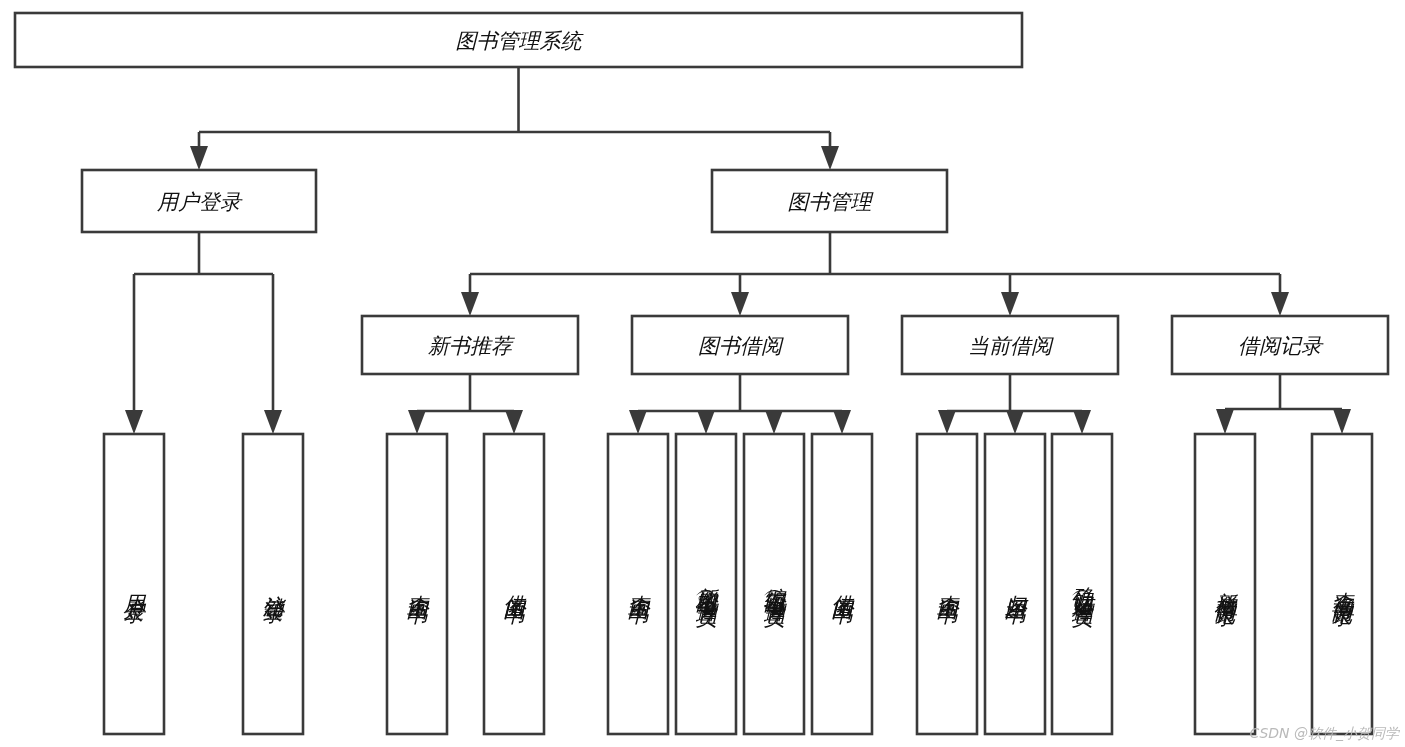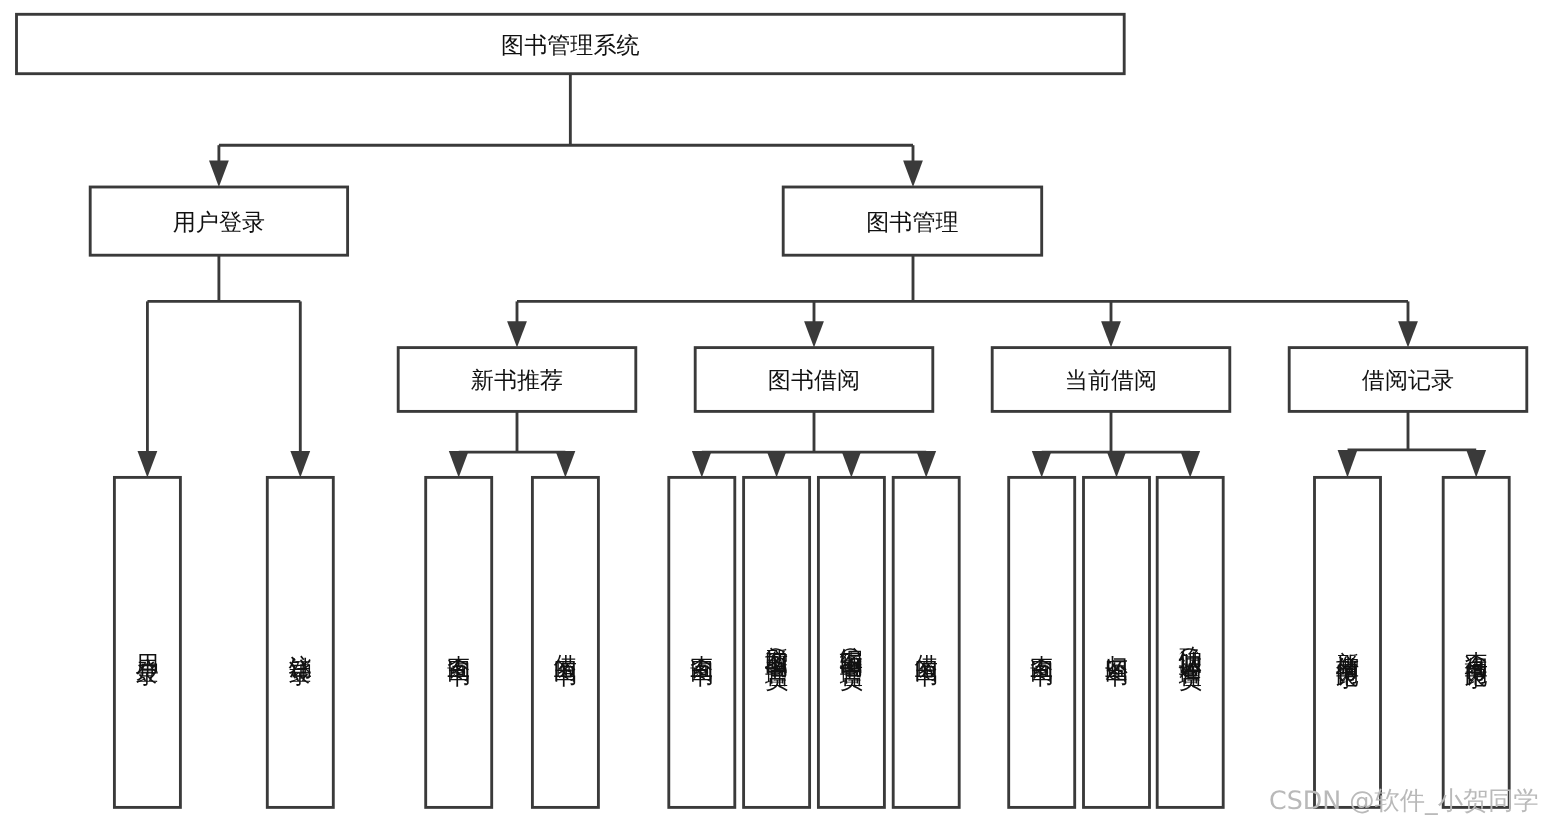--- a/index.html
+++ b/index.html
@@ -11,20 +11,21 @@
     width: 1405px;
     height: 747px;
     font-family: "DejaVu Sans", "Liberation Sans", sans-serif;
     overflow: hidden;
   }
   #diagram-root {
     position: relative;
     width: 1405px;
     height: 747px;
     background: #ffffff;
+    font-style: italic;
   }
   svg.diagram {
     position: absolute;
     left: 0;
     top: 0;
     width: 1405px;
     height: 747px;
   }
   .node-box {
     fill: #ffffff;
@@ -56,21 +57,21 @@
     dominant-baseline: central;
     writing-mode: vertical-rl;
     glyph-orientation-vertical: 0;
     letter-spacing: 3px;
   }
   .watermark {
     position: absolute;
     right: 6px;
     bottom: 4px;
     font-family: "DejaVu Sans", "Liberation Sans", sans-serif;
-    font-size: 23px;
+    font-size: 14px;
     color: #b9b9b9;
     white-space: nowrap;
     pointer-events: none;
   }
 </style>
 </head>
 <body>
 
 <div id="diagram-root">
 

